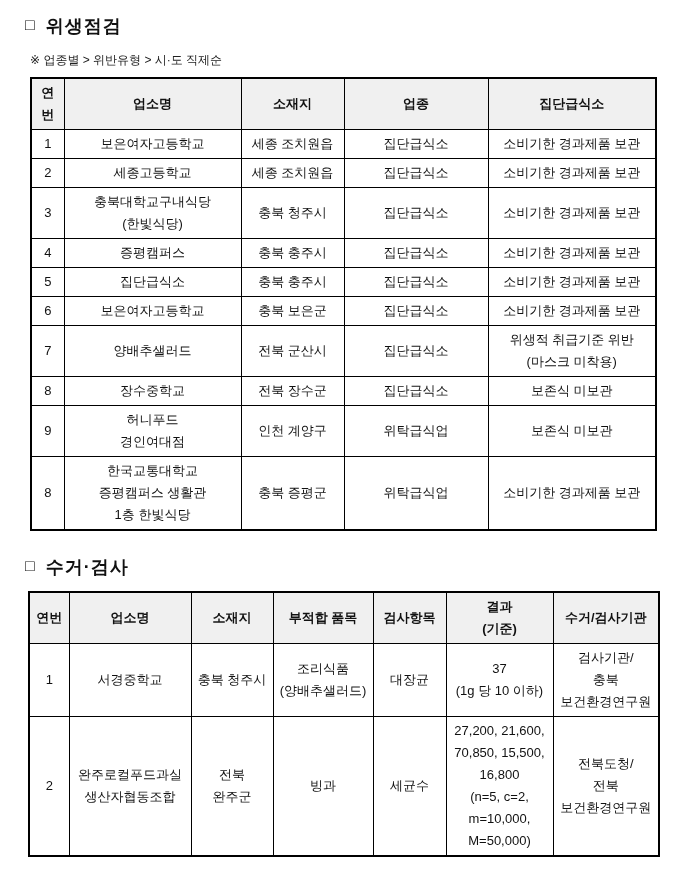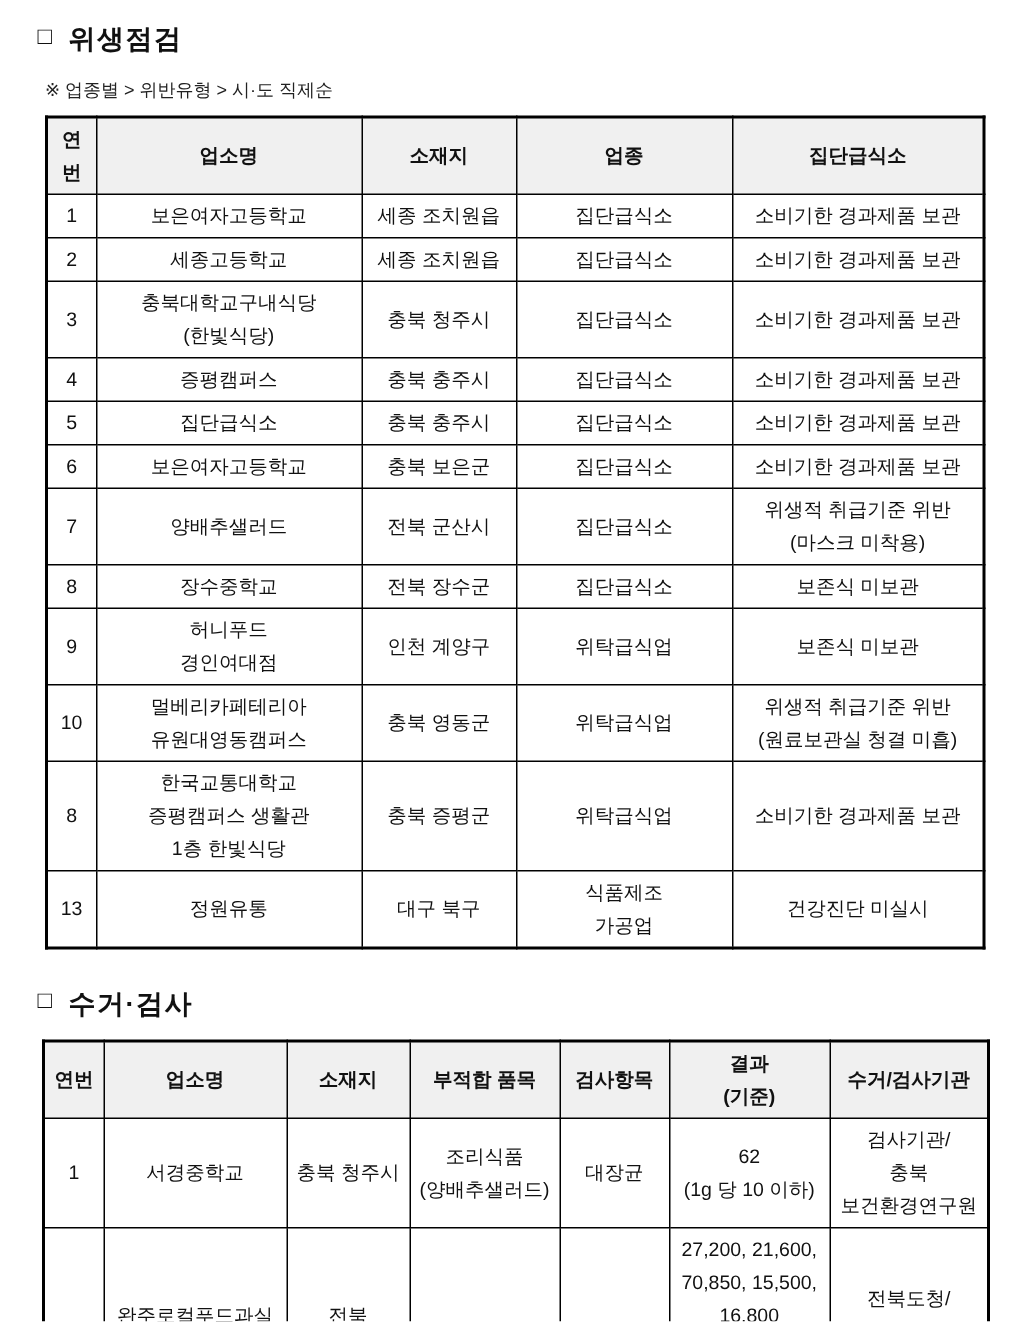--- a/index.html
+++ b/index.html
@@ -159,44 +159,27 @@
       </tr>
       <tr>
         <td>9</td>
         <td>허니푸드
 경인여대점</td>
         <td>인천 계양구</td>
         <td>위탁급식업</td>
         <td>보존식 미보관</td>
       </tr>
       <tr>
-        <td>10</td>
-        <td>멀베리카페테리아
-유원대영동캠퍼스</td>
-        <td>충북 영동군</td>
-        <td>위탁급식업</td>
-        <td>위생적 취급기준 위반
-(원료보관실 청결 미흡)</td>
-      </tr>
-      <tr>
         <td>8</td>
         <td>한국교통대학교
 증평캠퍼스 생활관
 1층 한빛식당</td>
         <td>충북 증평군</td>
         <td>위탁급식업</td>
         <td>소비기한 경과제품 보관</td>
-      </tr>
-      <tr>
-        <td>13</td>
-        <td>정원유통</td>
-        <td>대구 북구</td>
-        <td>식품제조
-가공업</td>
-        <td>건강진단 미실시</td>
       </tr>
     </tbody>
   </table>
 
   <div class="section-title title-2">
     <span class="box-marker">□</span>
     <span>수거·검사</span>
   </div>
 
   <table class="table-2">
@@ -222,21 +205,21 @@
       </tr>
     </thead>
     <tbody>
       <tr>
         <td>1</td>
         <td>서경중학교</td>
         <td>충북 청주시</td>
         <td>조리식품
 (양배추샐러드)</td>
         <td>대장균</td>
-        <td>62
+        <td>37
 (1g 당 10 이하)</td>
         <td>검사기관/
 충북
 보건환경연구원</td>
       </tr>
       <tr>
         <td>2</td>
         <td>완주로컬푸드과실
 생산자협동조합</td>
         <td>전북

